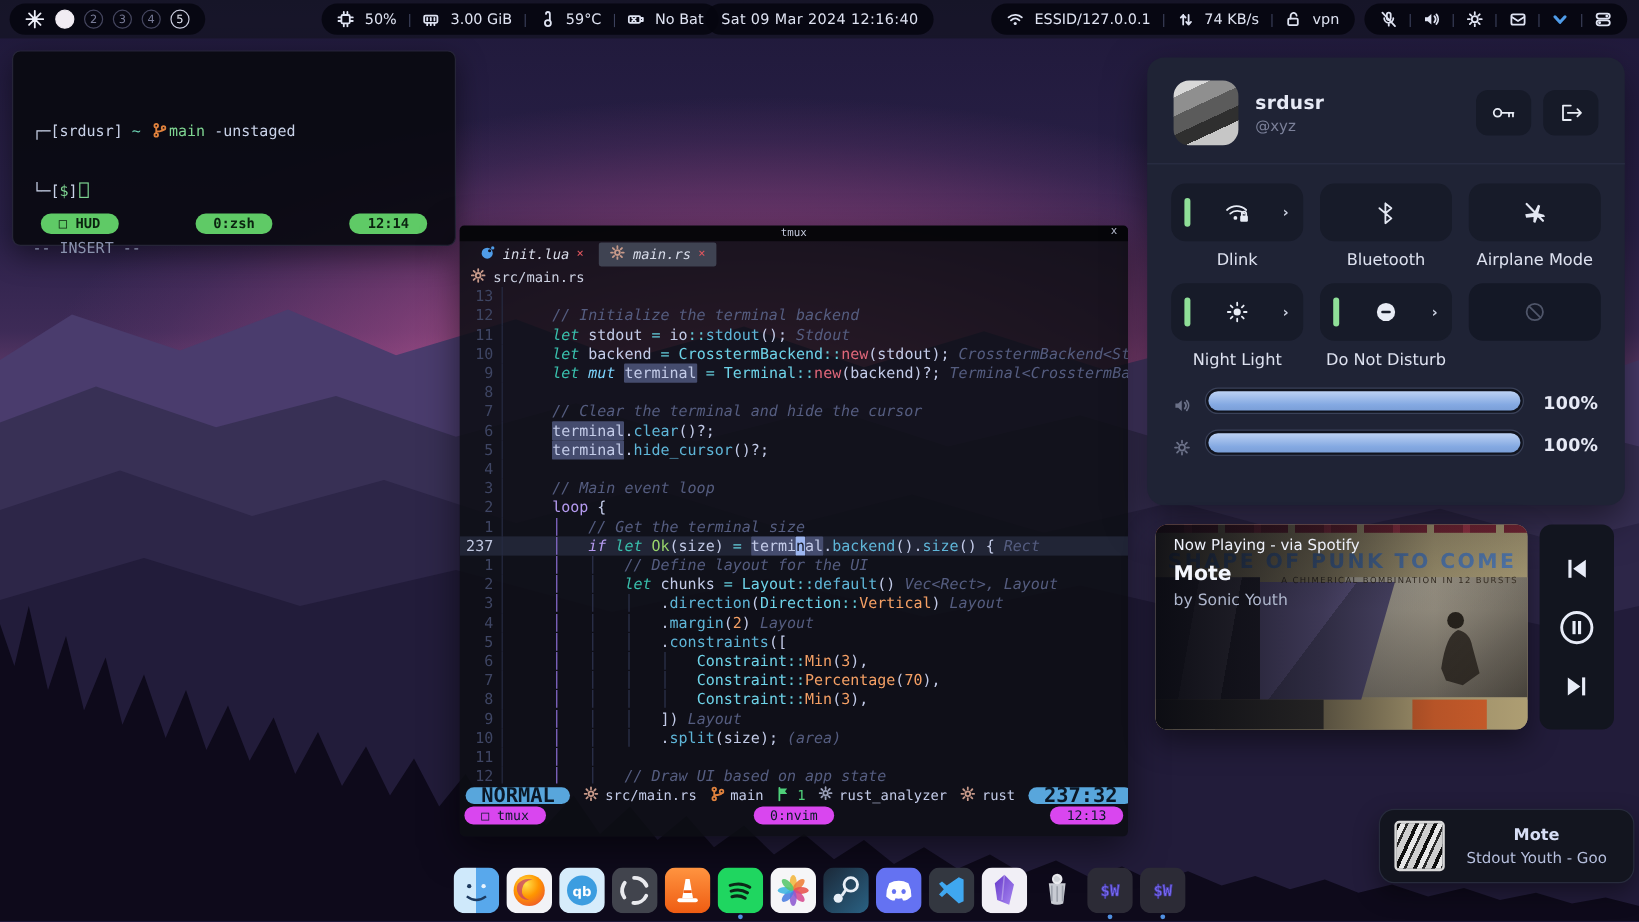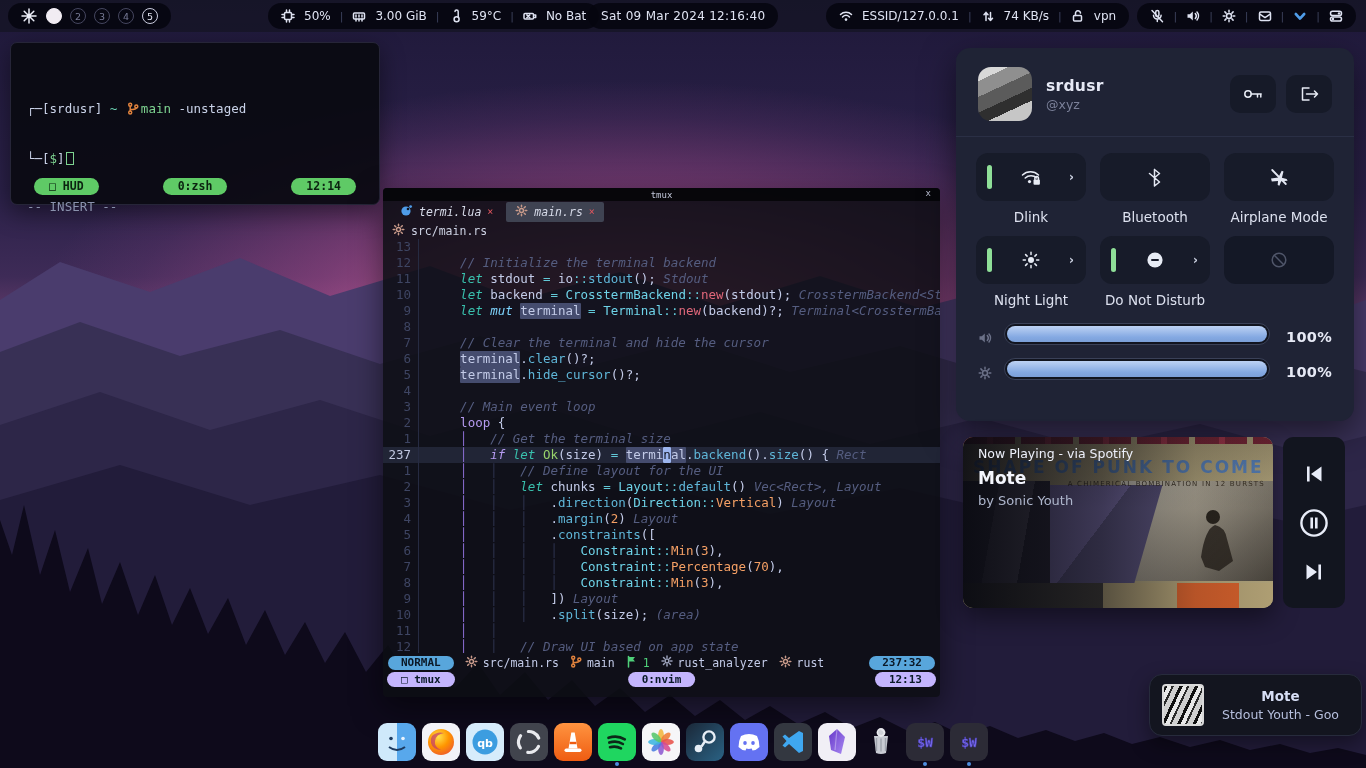--- a/index.html
+++ b/index.html
@@ -64,26 +64,26 @@
   .new{color:#e0677a}
   .ok{color:#98d36b}
   .orn{color:#f5a065}
   .op{color:#62c9d8}
   .pln{color:#c3cbe8}
   .hl{background:#454c6e;border-radius:1px}
   .cur{background:#9db6f0;color:#10131f;border-radius:1px}
   .gp{color:#8d6fd6}
   .g{color:#2e3450}
   .sline{height:15px;display:flex;align-items:center;gap:11px;font-size:11.5px;padding:0 5px;margin-top:2px}
-  .bpill{background:#58a6dc;color:#0b1826;font-weight:bold;padding:0 13px;border-radius:8px;height:14px;line-height:14px;font-size:11px}
+  .bpill{background:#58a6dc;color:#0b1826;font-weight:bold;padding:0 13px;border-radius:8px;height:14px;line-height:14px;font-size:17px}
   .sit{display:flex;align-items:center;gap:5px}
   .sline .right{margin-left:auto}
   .cwd{height:16px;font-size:11.5px;color:#d0d6ea;padding-left:5px;display:flex;align-items:center}
   .tmuxbar{height:18px;display:flex;align-items:center;padding:0 4px;position:relative}
-  .tmpill{background:#c4b5fd;color:#0a1a28;font-weight:bold;font-size:11px;height:15px;line-height:15px;padding:0 14px;border-radius:8px}
+  .tmpill{background:#d946ef;color:#0a1a28;font-weight:normal;font-size:11px;height:15px;line-height:15px;padding:0 14px;border-radius:8px}
   .tmuxbar .c{position:absolute;left:50%;transform:translateX(-50%)}
   .tmuxbar .r{margin-left:auto}
 
   
   .cc{position:absolute;left:956px;top:48px;width:398px;height:373px;background:#1f2335;border-radius:14px;
     color:#e6e9f5;z-index:20;box-shadow:0 12px 34px rgba(0,0,0,.5)}
   .cc-head{display:flex;align-items:center;padding:19px 22px 15px 22px;border-bottom:1px solid #2a2f45}
   .avatar{width:54px;height:54px;border-radius:13px;margin-right:14px;
     background:linear-gradient(155deg,#d8d8d8 0 18%,#8f8f8f 18% 38%,#5b5b5b 38% 58%,#2f2f2f 58% 74%,#c6c6c6 74%)}
   .uname{font-size:15.5px;font-weight:bold;letter-spacing:.3px}
@@ -299,21 +299,21 @@
     <span>tmux</span>
     <span class="wx">x</span>
   </div>
   <div class="tabs" id="ed-tabs">
       <div class="tab">
         <span><svg width="13" height="13" viewBox="0 0 13 13">
             <circle cx="6" cy="7" r="4.6" fill="#4f9ce8"></circle>
             <circle cx="10.6" cy="2.6" r="1.4" fill="#4f9ce8"></circle>
             <circle cx="8" cy="5" r="1.3" fill="#11141f"></circle>
           </svg></span>
-        <span>termi.lua</span>
+        <span>init.lua</span>
         <span class="cl">×</span>
       </div>
       <div class="tab active">
         <span><svg width="13" height="13" viewBox="0 0 13 13" fill="none" stroke="#c89a8a" stroke-width="1.5" stroke-linecap="round" stroke-linejoin="round">
             <circle cx="6.5" cy="6.5" r="2"></circle>
             <path d="M6.5 1.2v1.6M6.5 10.2v1.6M1.2 6.5h1.6M10.2 6.5h1.6M2.7 2.7l1.1 1.1M9.2 9.2l1.1 1.1M10.3 2.7 9.2 3.8M3.8 9.2 2.7 10.3"></path>
           </svg></span>
         <span>main.rs</span>
         <span class="cl">×</span>
       </div>

